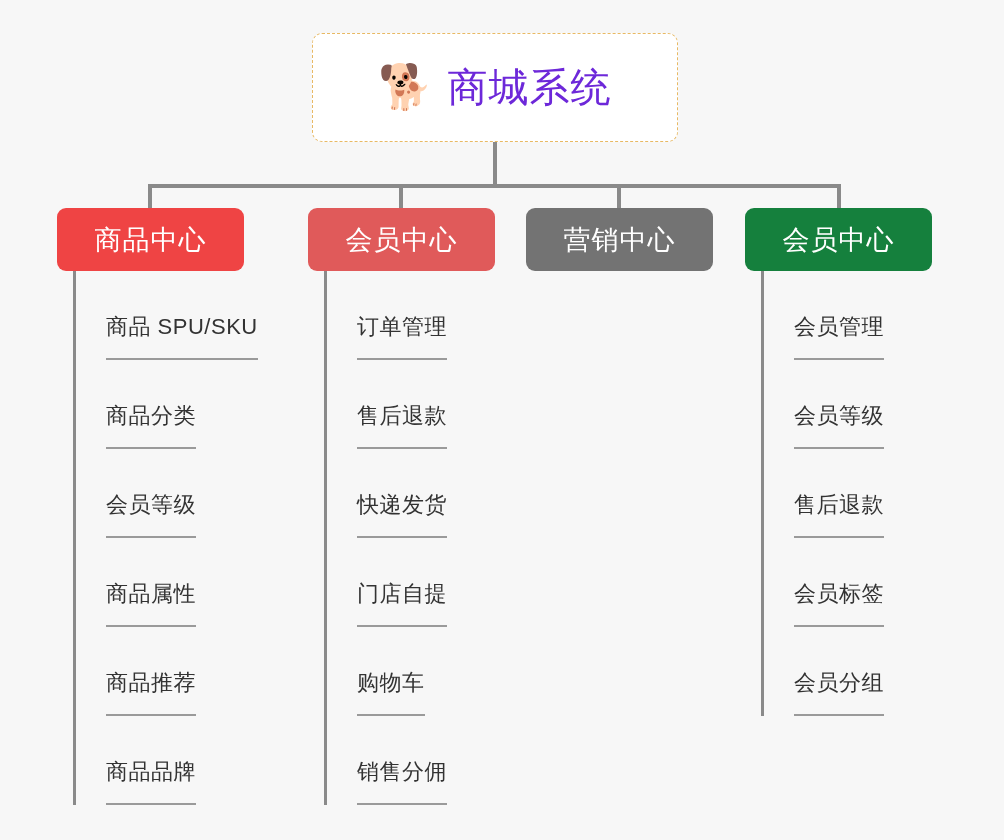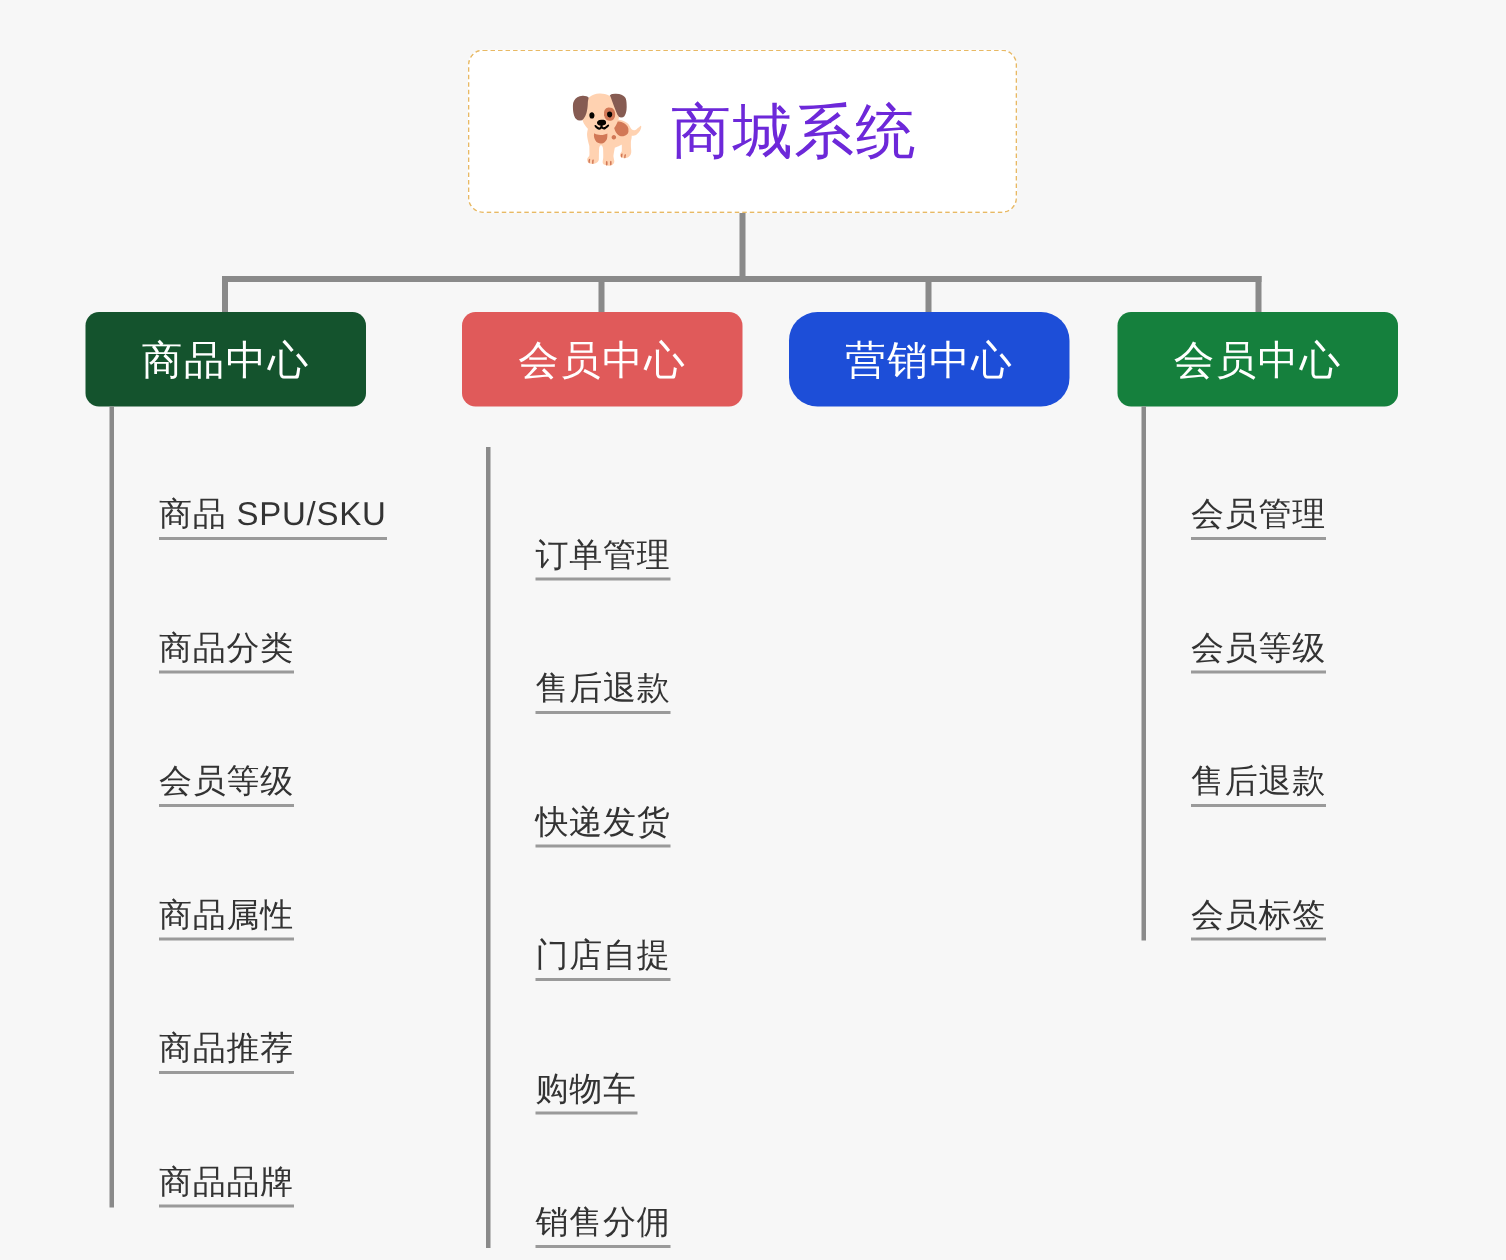--- a/index.html
+++ b/index.html
@@ -90,21 +90,21 @@
   }
   .item {
     height: 89px;
     display: flex;
     align-items: flex-end;
     box-sizing: border-box;
   }
   .item-inner {
     display: inline-block;
     margin-left: 30px;
-    padding-bottom: 0;
+    padding-bottom: 16px;
     border-bottom: 2px solid #9a9a9a;
     font-size: 22px;
     color: #333333;
     white-space: nowrap;
     letter-spacing: 0.5px;
   }
 </style>
 </head>
 <body>
 
@@ -118,21 +118,21 @@
   <div class="conn conn-v" style="left: 493px; top: 142px; height: 44px; background: rgb(138, 138, 138);"></div>
 
   <div class="conn conn-h" style="left: 148px; top: 184px; width: 693px; background: rgb(138, 138, 138);"></div>
 
   <div class="conn conn-v" style="left: 148px; top: 184px; height: 26px; background: rgb(138, 138, 138);"></div>
   <div class="conn conn-v" style="left: 399px; top: 184px; height: 26px; background: rgb(138, 138, 138);"></div>
   <div class="conn conn-v" style="left: 617px; top: 184px; height: 26px; background: rgb(138, 138, 138);"></div>
   <div class="conn conn-v" style="left: 837px; top: 184px; height: 26px; background: rgb(138, 138, 138);"></div>
 
   <div class="column" style="left:57px;">
-    <div class="cat-box" style="background: #14532d;">
+    <div class="cat-box" style="background: #ef4444;">
       <span class="cat-label">商品中心</span>
     </div>
     <div class="items" style="border-left-color: rgb(138, 138, 138);">
       <div class="item">
           <span class="item-inner">商品 SPU/SKU</span>
         </div>
       <div class="item">
           <span class="item-inner">商品分类</span>
         </div>
       <div class="item">
@@ -147,21 +147,21 @@
       <div class="item">
           <span class="item-inner">商品品牌</span>
         </div>
     </div>
   </div>
 
   <div class="column" style="left:308px;">
     <div class="cat-box" style="background: rgb(224, 90, 90);">
       <span class="cat-label">会员中心</span>
     </div>
-    <div class="items" style="border-left-color: rgb(138, 138, 138); margin-top: 27px;">
+    <div class="items" style="border-left-color: rgb(138, 138, 138);">
       <div class="item">
           <span class="item-inner">订单管理</span>
         </div>
       <div class="item">
           <span class="item-inner">售后退款</span>
         </div>
       <div class="item">
           <span class="item-inner">快递发货</span>
         </div>
       <div class="item">
@@ -170,21 +170,21 @@
       <div class="item">
           <span class="item-inner">购物车</span>
         </div>
       <div class="item">
           <span class="item-inner">销售分佣</span>
         </div>
     </div>
   </div>
 
   <div class="column" style="left:526px;">
-    <div class="cat-box" style="background: #1d4ed8; border-radius: 19px;">
+    <div class="cat-box" style="background: #737373;">
       <span class="cat-label">营销中心</span>
     </div>
   </div>
 
   <div class="column" style="left:745px;">
     <div class="cat-box" style="background: #15803d; text-align: center;">
       <span class="cat-label">会员中心</span>
     </div>
     <div class="items" style="border-left-color: rgb(138, 138, 138);">
       <div class="item">
@@ -192,16 +192,19 @@
         </div>
       <div class="item">
           <span class="item-inner">会员等级</span>
         </div>
       <div class="item">
           <span class="item-inner">售后退款</span>
         </div>
       <div class="item">
           <span class="item-inner">会员标签</span>
         </div>
+      <div class="item">
+          <span class="item-inner">会员分组</span>
+        </div>
     </div>
   </div>
 
 </div>
 
 </body></html>

